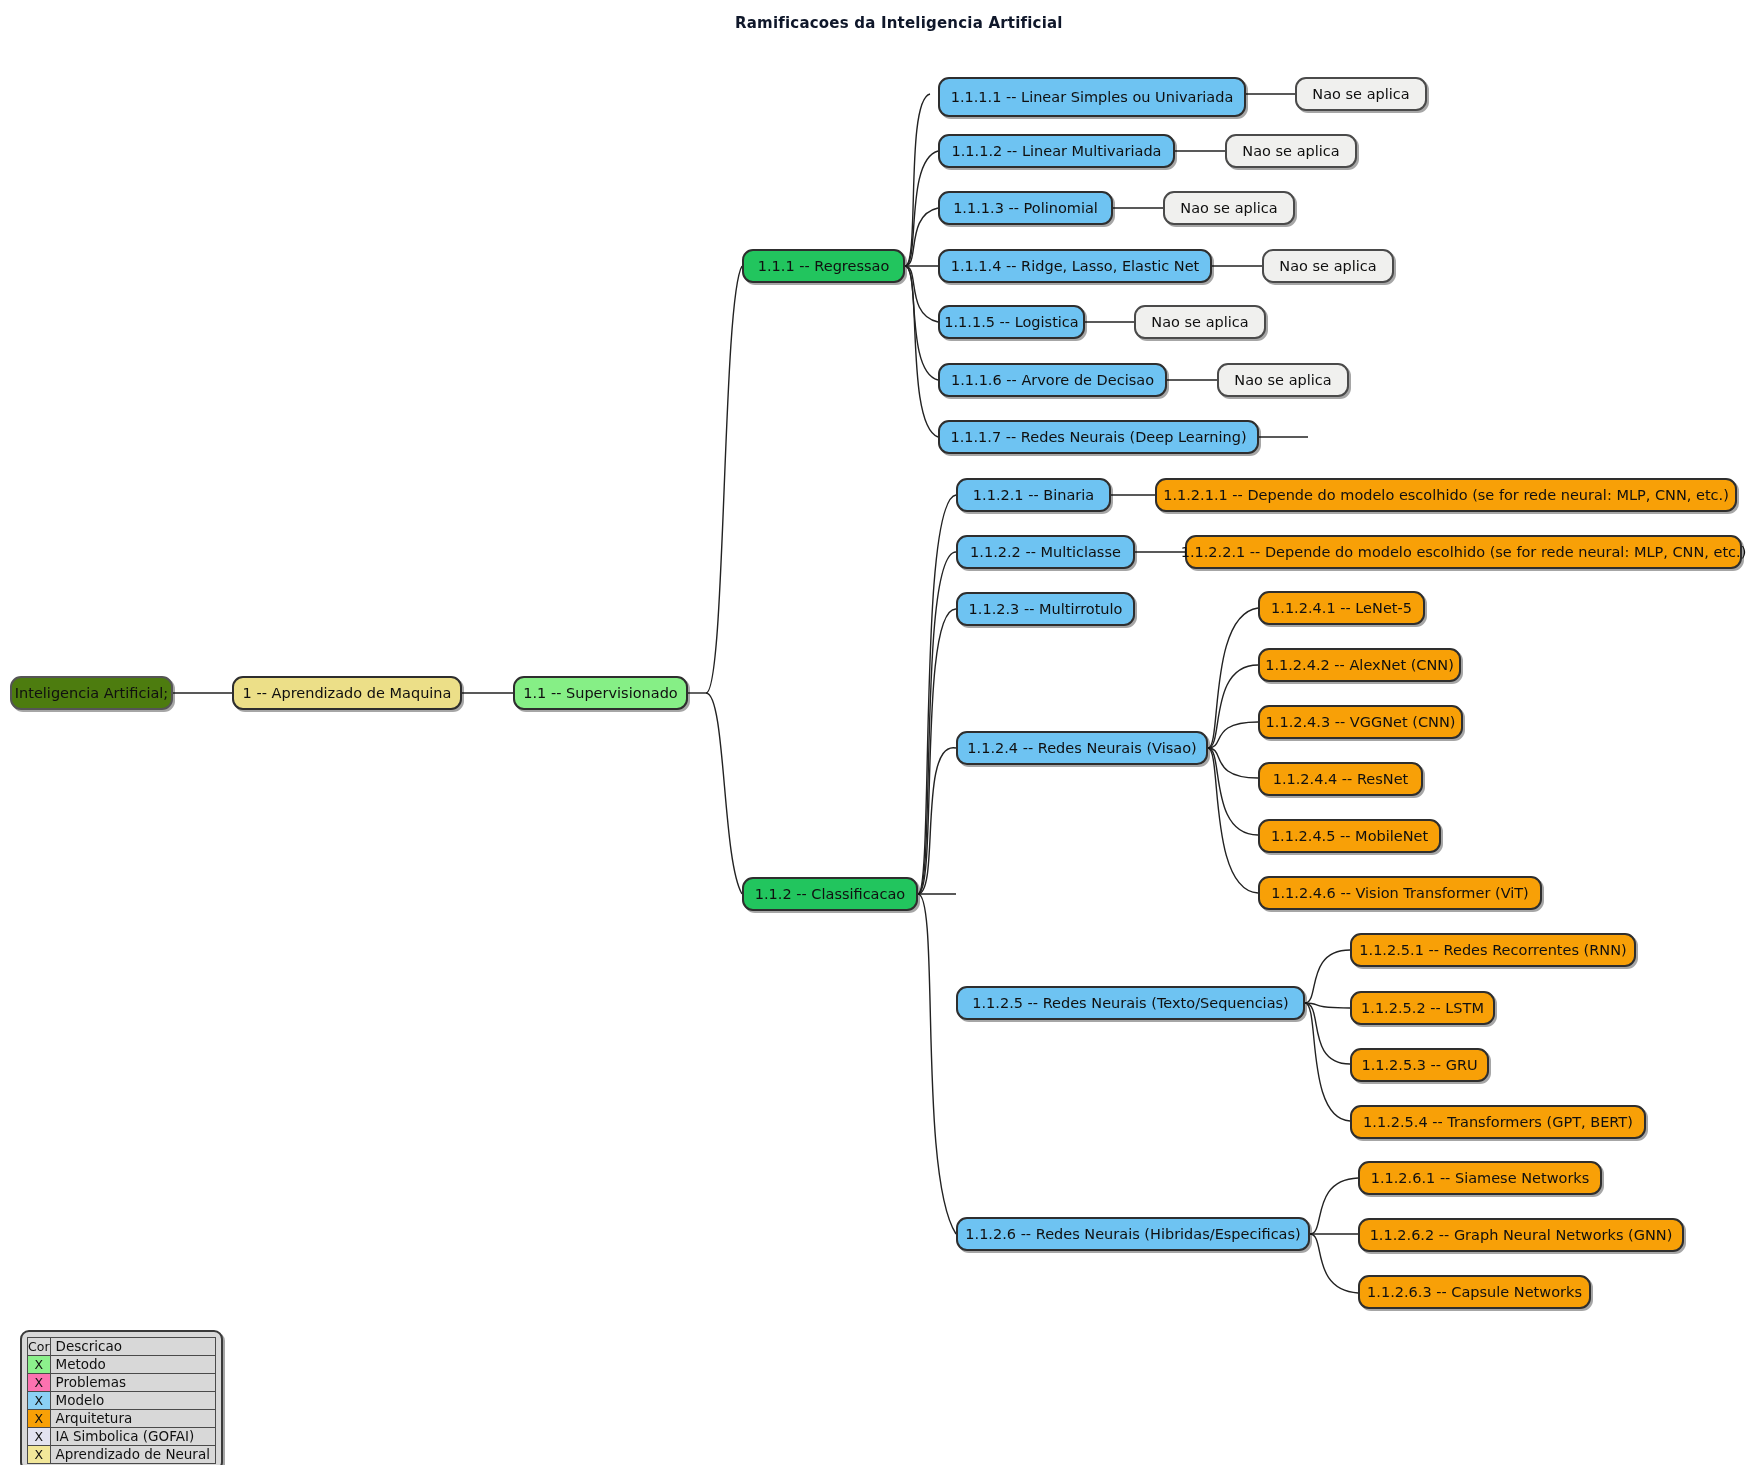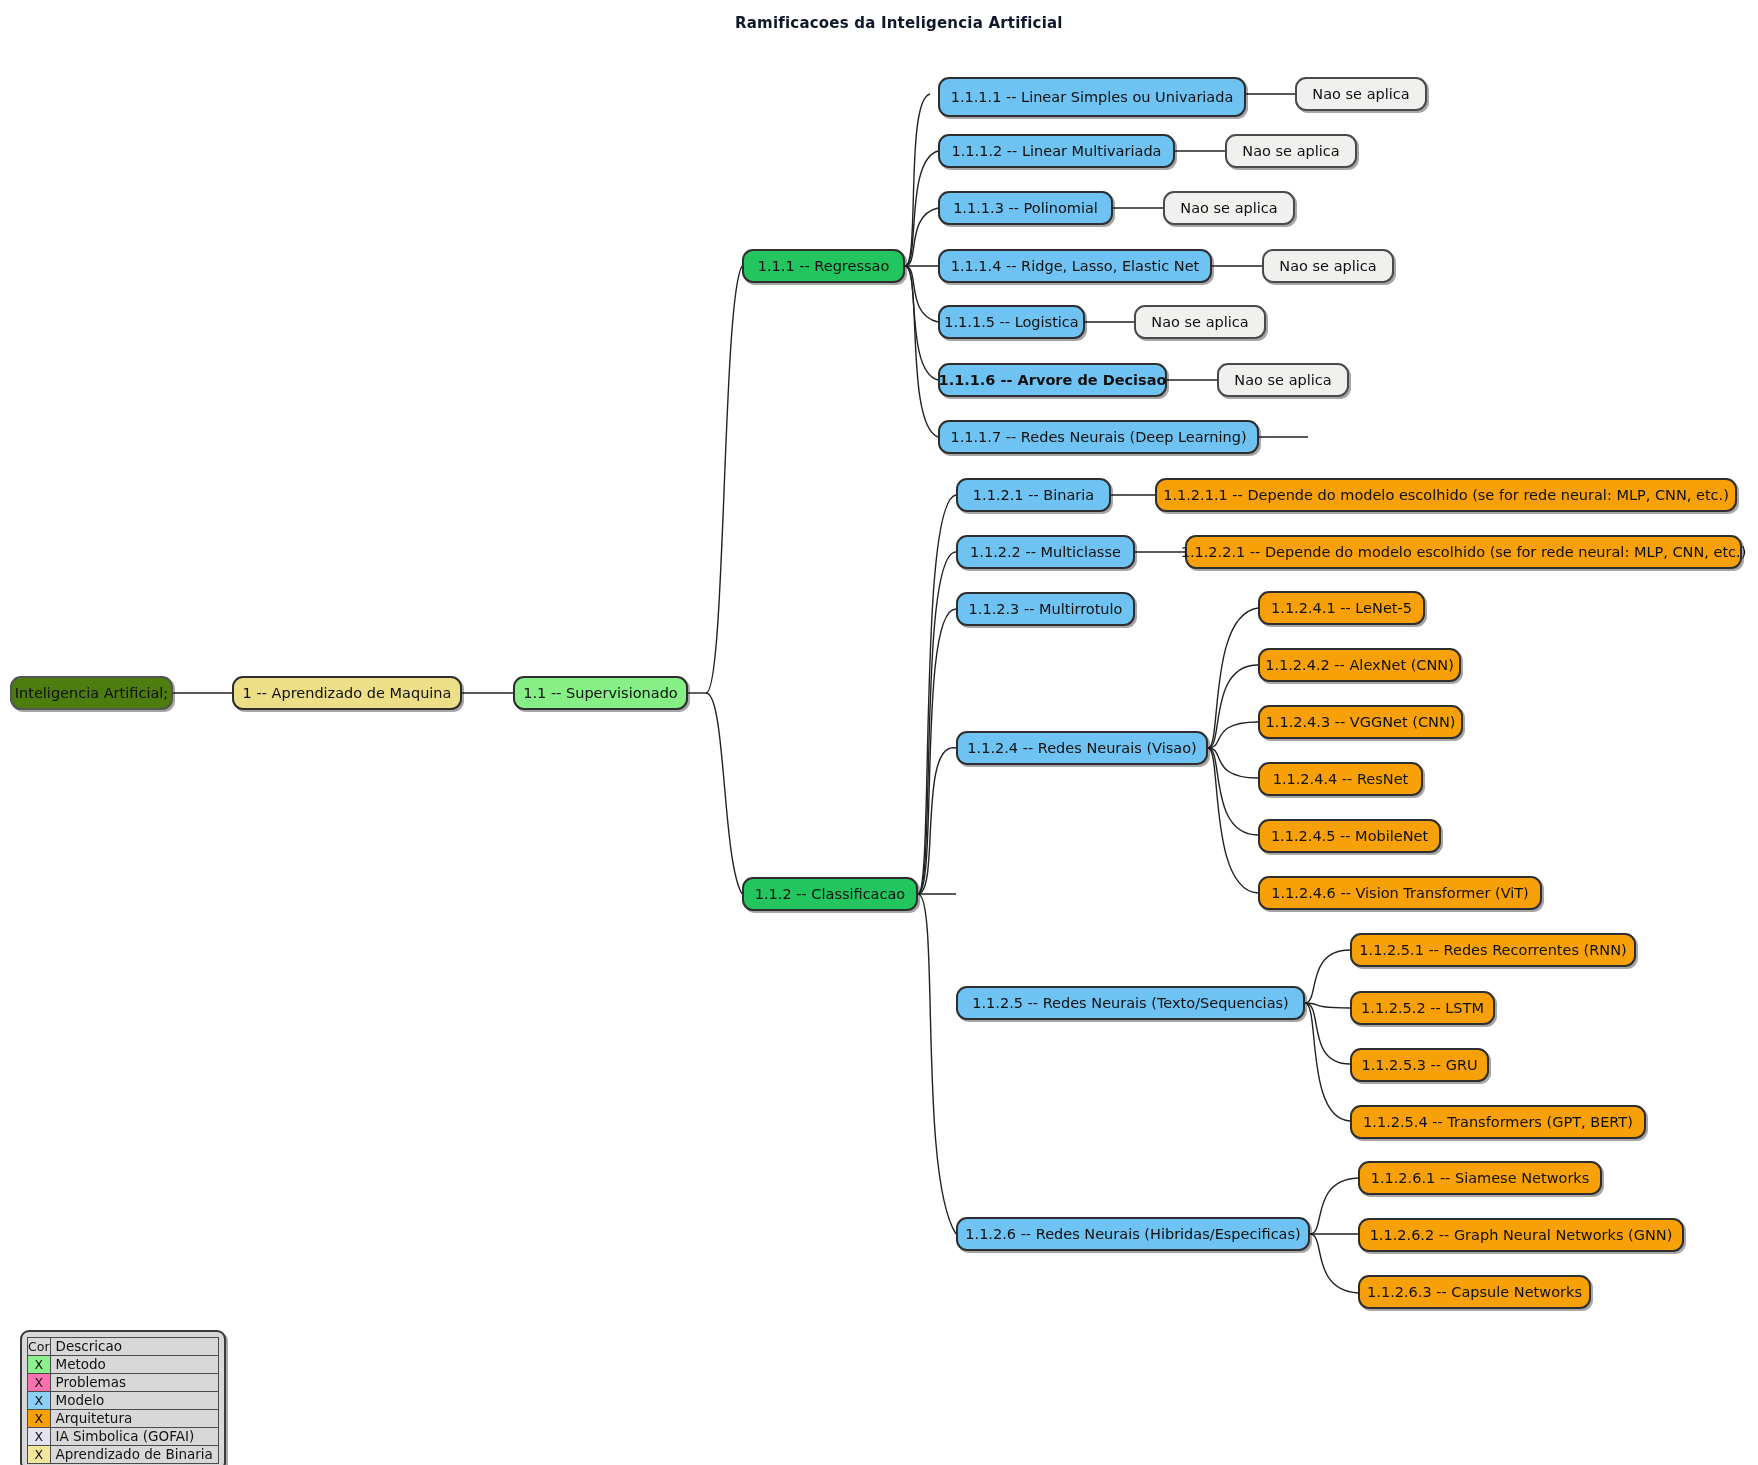--- a/index.html
+++ b/index.html
@@ -113,21 +113,21 @@
   <div class="node n-green" style="left:513px; top:676px; width:175px; height:34px;">1.1 -- Supervisionado</div>
 
   <div class="node n-pink" style="left:742px; top:249px; width:163px; height:34px;">1.1.1 -- Regressao</div>
   <div class="node n-pink" style="left:742px; top:877px; width:176px; height:34px;">1.1.2 -- Classificacao</div>
 
   <div class="node n-blue" style="left:938px; top:77px;  width:308px; height:40px;">1.1.1.1 -- Linear Simples ou Univariada</div>
   <div class="node n-blue" style="left:938px; top:134px; width:237px; height:34px;">1.1.1.2 -- Linear Multivariada</div>
   <div class="node n-blue" style="left:938px; top:191px; width:175px; height:34px;">1.1.1.3 -- Polinomial</div>
   <div class="node n-blue" style="left:938px; top:249px; width:274px; height:34px;">1.1.1.4 -- Ridge, Lasso, Elastic Net</div>
   <div class="node n-blue" style="left:938px; top:305px; width:147px; height:34px;">1.1.1.5 -- Logistica</div>
-  <div class="node n-blue" style="left:938px; top:363px; width:229px; height:34px;font-weight:bold;">1.1.1.6 -- Arvore de Decisao</div>
+  <div class="node n-blue" style="left:938px; top:363px; width:229px; height:34px;">1.1.1.6 -- Arvore de Decisao</div>
   <div class="node n-blue" style="left:938px; top:420px; width:321px; height:34px;">1.1.1.7 -- Redes Neurais (Deep Learning)</div>
 
   <div class="node n-na" style="left:1295px; top:77px;  width:132px; height:34px;">Nao se aplica</div>
   <div class="node n-na" style="left:1225px; top:134px; width:132px; height:34px;">Nao se aplica</div>
   <div class="node n-na" style="left:1163px; top:191px; width:132px; height:34px;">Nao se aplica</div>
   <div class="node n-na" style="left:1262px; top:249px; width:132px; height:34px;">Nao se aplica</div>
   <div class="node n-na" style="left:1134px; top:305px; width:132px; height:34px;">Nao se aplica</div>
   <div class="node n-na" style="left:1217px; top:363px; width:132px; height:34px;">Nao se aplica</div>
 
 
@@ -180,19 +180,19 @@
       <tr>
         <td class="swatch sw-orange">X</td>
         <td>Arquitetura</td>
       </tr>
       <tr>
         <td class="swatch sw-gofai">X</td>
         <td>IA Simbolica (GOFAI)</td>
       </tr>
       <tr>
         <td class="swatch sw-ml">X</td>
-        <td>Aprendizado de Binaria</td>
+        <td>Aprendizado de Neural</td>
       </tr>
     </tbody>
       </table>
   </div>
 
 </div>
 
 </body></html>

